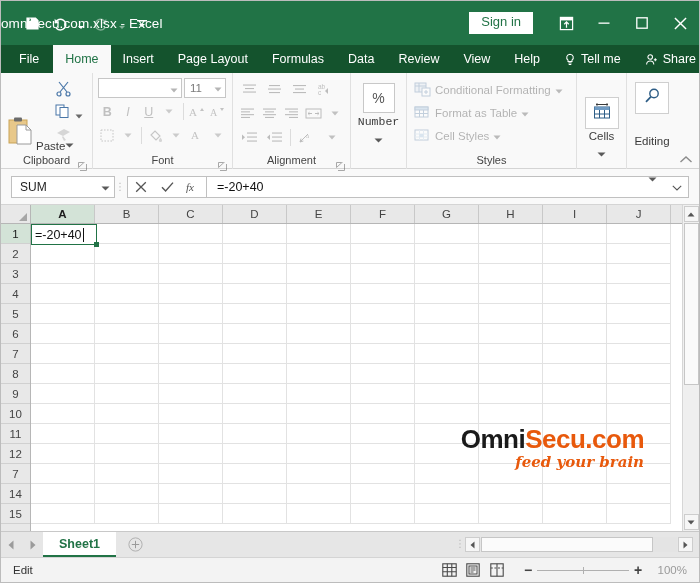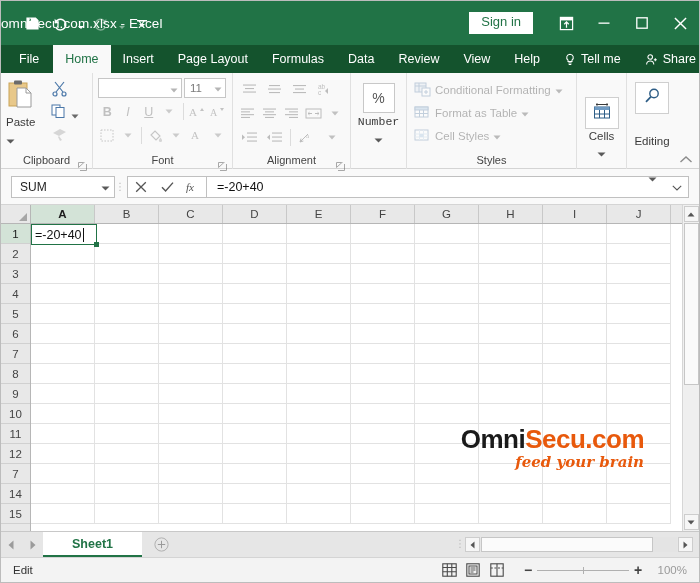--- a/index.html
+++ b/index.html
@@ -107,22 +107,22 @@
     position: relative; padding-bottom: 2px;
   }
   .grp-dlg {
     position: absolute; right: 5px; bottom: 3px;
     width: 9px; height: 9px; opacity: 0.55;
   }
 
   
   .g-clip { width: 92px; }
   .paste-col {
-    width: 46px; display: flex; flex-direction: column;
-    align-items: flex-start; padding-top: 2px;
+    width: 46px; display: flex; flex-direction: row;
+    align-items: flex-end; padding-top: 2px;
   }
   .paste-lbl { font-size: 11.5px; color: #3b3b3b; margin-top: 1px; }
   .mini-caret { margin-top: 2px; }
   .clip-col {
     width: 42px; display: flex; flex-direction: column;
     align-items: flex-start; padding: 3px 0 0 3px; gap: 2px;
   }
   .clip-row { display: flex; align-items: center; height: 21px; }
 
   
@@ -301,21 +301,21 @@
 
   
   .tabbar {
     height: 26px; flex:none; background:#e6e6e6;
     border-top:1px solid #c8c8c8;
     display:flex; align-items:stretch;
   }
   .navarrows { display:flex; align-items:center; padding:0 6px; gap:14px; }
   .navarrow { color:#9b9b9b; display:flex; align-items:center;}
   .sheettab {
-    display:flex; align-items:center; padding:0 29px;
+    display:flex; align-items:center; padding:0 16px;
     background:#ffffff; color:#217346;
     font-size:12.5px; font-weight:bold;
     border-bottom:2px solid #217346;
   }
   .addsheet {
     display:flex; align-items:center; padding:0 12px;
     color:#9a9a9a;
   }
   .tabbar .tsp { flex:1; }
   .hbar { display:flex; align-items:center; padding:0 6px 0 0; gap:1px;}

